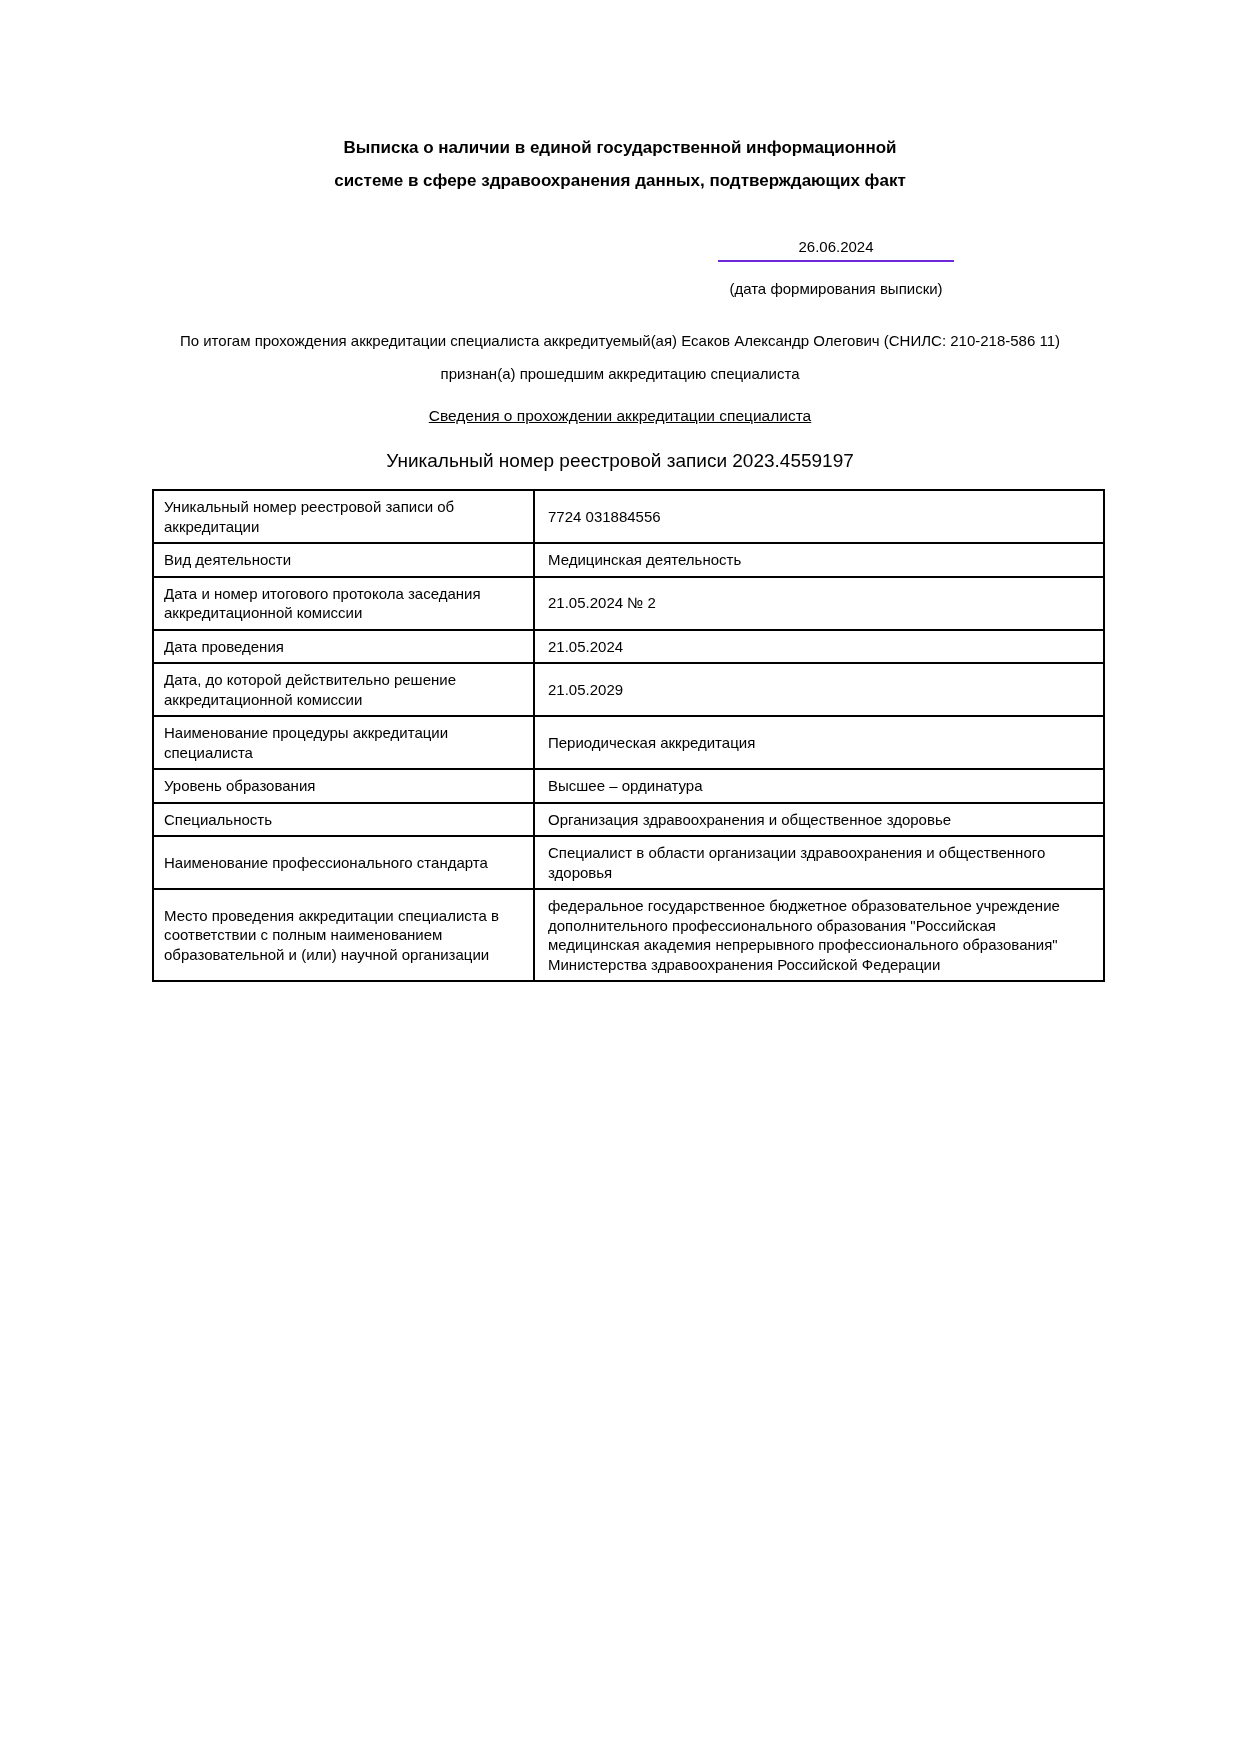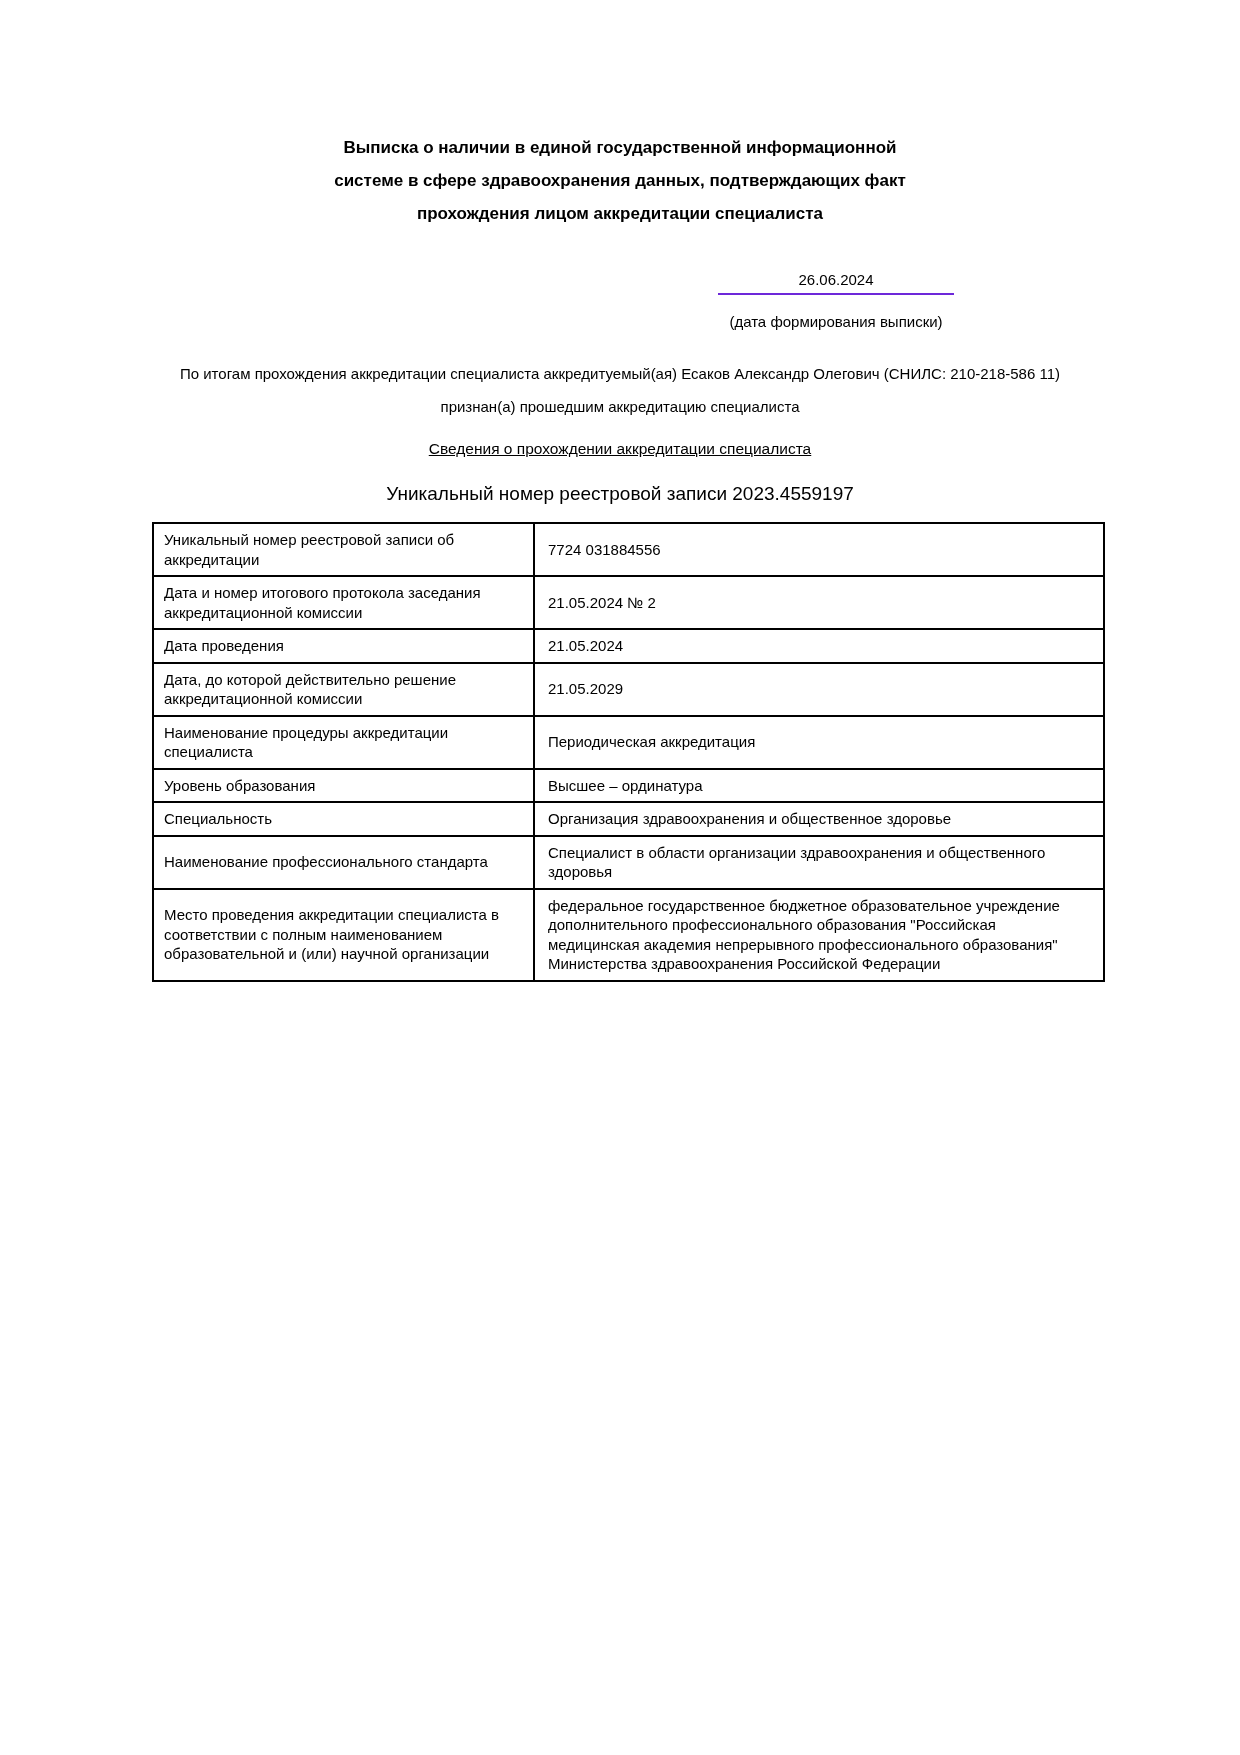--- a/index.html
+++ b/index.html
@@ -81,21 +81,20 @@
   col.c-value { width: 570px; }
 </style>
 </head>
 <body>
 
 <div class="page">
 
   <div class="doc-title">
     <div>Выписка о наличии в единой государственной информационной</div>
     <div>системе в сфере здравоохранения данных, подтверждающих факт</div>
-    <div>прохождения лицом аккредитации специалиста</div>
   </div>
 
   <div class="date-block">
     <span class="date-value">26.06.2024</span>
     <span class="date-caption">(дата формирования выписки)</span>
   </div>
 
   <div class="intro-paragraph">По итогам прохождения аккредитации специалиста аккредитуемый(ая) Есаков Александр Олегович (СНИЛС: 210-218-586 11) признан(а) прошедшим аккредитацию специалиста</div>
 
   <div class="section-heading">
@@ -106,20 +105,24 @@
 
   <table class="acc-table">
     <colgroup>
       <col class="c-label">
       <col class="c-value">
     </colgroup>
     <tbody>
         <tr>
           <td class="label-cell">Уникальный номер реестровой записи об аккредитации</td>
           <td class="value-cell">7724 031884556</td>
+        </tr>
+        <tr>
+          <td class="label-cell">Вид деятельности</td>
+          <td class="value-cell">Медицинская деятельность</td>
         </tr>
         <tr>
           <td class="label-cell">Дата и номер итогового протокола заседания аккредитационной комиссии</td>
           <td class="value-cell">21.05.2024 № 2</td>
         </tr>
         <tr>
           <td class="label-cell">Дата проведения</td>
           <td class="value-cell">21.05.2024</td>
         </tr>
         <tr>

